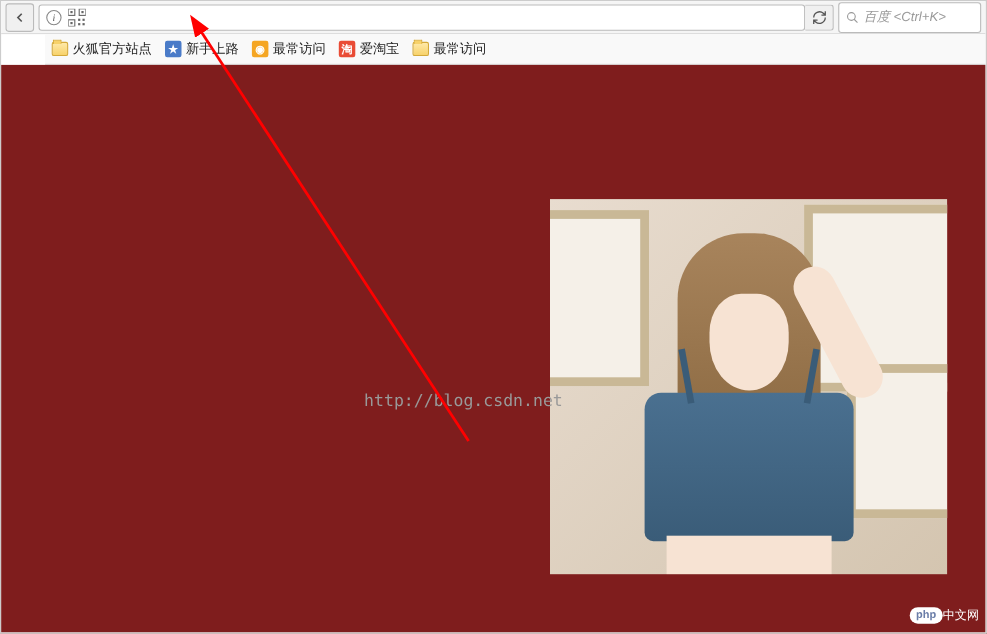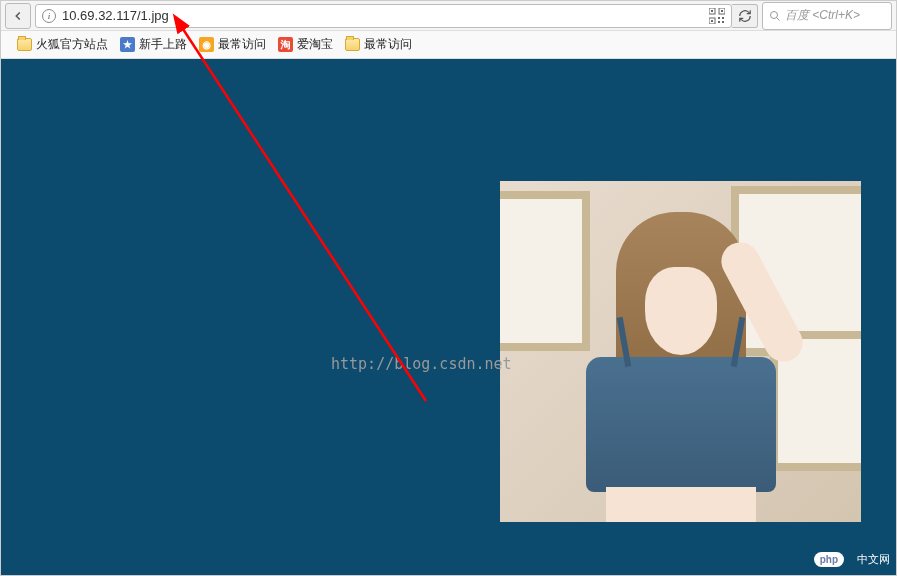--- a/index.html
+++ b/index.html
@@ -10,63 +10,62 @@
     .back-btn svg { width: 14px; height: 14px; }
     .url-input-wrap { flex: 1; display: flex; align-items: center; height: 24px; border: 1px solid #bbb; border-radius: 3px; background: #fff; padding: 0 6px; gap: 6px; }
     .info-icon { width: 14px; height: 14px; border: 1px solid #888; border-radius: 50%; display: flex; align-items: center; justify-content: center; font-size: 9px; color: #555; font-family: Georgia, serif; font-style: italic; }
     .url-text { flex: 1; color: #333; font-size: 13px; }
     .qr-icon { width: 16px; height: 16px; }
     .reload-btn { width: 26px; height: 24px; border: 1px solid #bbb; border-left: none; border-radius: 0 3px 3px 0; background: #f0f0f0; display: flex; align-items: center; justify-content: center; cursor: pointer; margin-left: -4px; }
     .search-wrap { display: flex; align-items: center; width: 130px; height: 24px; border: 1px solid #bbb; border-radius: 3px; background: #fff; padding: 13px 6px; gap: 4px; }
     .search-wrap svg { width: 12px; height: 12px; }
     .search-text { color: #999; font-style: italic; font-size: 12px; }
     
-    .bookmarks-bar { display: flex; align-items: center; height: 28px; background: #f9f9f9; border-bottom: 1px solid #ddd; padding: 0 16px; gap: 12px; }
+    .bookmarks-bar { display: flex; align-items: center; height: 28px; background: #f9f9f9; border-bottom: 1px solid #ddd; padding: 0 6px; gap: 12px; margin-left: 40px; }
     .bookmark-item { display: flex; align-items: center; gap: 4px; cursor: pointer; color: #222; }
     .folder-icon { width: 15px; height: 13px; background: linear-gradient(180deg, #ffe9a8 0%, #f7d26b 100%); border: 1px solid #d4a93a; border-radius: 2px; position: relative; }
     .folder-icon::before { content: ''; position: absolute; top: -3px; left: 0; width: 6px; height: 3px; background: #f7d26b; border: 1px solid #d4a93a; border-bottom: none; border-radius: 1px 1px 0 0; }
     .fav-icon { width: 15px; height: 15px; display: flex; align-items: center; justify-content: center; border-radius: 2px; font-size: 10px; color: #fff; font-weight: bold; }
     .fav-blue { background: #4a7bc8; }
     .fav-orange { background: #f5a623; }
     .fav-red { background: #e94b35; }
     
-    .content-area { width: 100%; height: calc(100% - 58px); background: #0c4a6e; position: relative; display: flex; align-items: center; justify-content: center; }
+    .content-area { width: 100%; height: calc(100% - 58px); background: #7f1d1d; position: relative; display: flex; align-items: center; justify-content: center; }
     .image-display { position: absolute; top: 122px; left: 499px; width: 361px; height: 341px; background: linear-gradient(135deg, #e8dccf 0%, #d4c5b0 100%); overflow: hidden; }
     .frame { position: absolute; border: 8px solid #c9b896; background: #f5f0e8; }
     .frame1 { top: 10px; left: -30px; width: 120px; height: 160px; }
     .frame2 { top: 5px; right: -10px; width: 140px; height: 170px; }
     .frame3 { top: 150px; left: 270px; width: 110px; height: 140px; }
     .figure { position: absolute; bottom: 0; left: 50%; transform: translateX(-50%); width: 260px; height: 320px; }
     .hair { position: absolute; top: 10px; left: 50%; transform: translateX(-50%); width: 130px; height: 200px; background: linear-gradient(180deg, #a8845c 0%, #8a6840 100%); border-radius: 60px 60px 30px 30px; }
     .face { position: absolute; top: 65px; left: 50%; transform: translateX(-50%); width: 72px; height: 88px; background: #f7e3d3; border-radius: 40% 40% 50% 50%; }
     .arm { position: absolute; top: 35px; right: 30px; width: 38px; height: 130px; background: #f7e3d3; border-radius: 20px; transform: rotate(-28deg); }
     .top { position: absolute; bottom: 30px; left: 50%; transform: translateX(-50%); width: 190px; height: 135px; background: linear-gradient(180deg, #4a7090 0%, #3a5c78 100%); border-radius: 15px 15px 8px 8px; }
     .strap { position: absolute; top: -40px; width: 6px; height: 50px; background: #3a5c78; }
     .strap.l { left: 35px; transform: rotate(-10deg); }
     .strap.r { right: 35px; transform: rotate(10deg); }
     .midriff { position: absolute; bottom: 0; left: 50%; transform: translateX(-50%); width: 150px; height: 35px; background: #f7e3d3; }
     
     .arrow-overlay { position: absolute; top: 0; left: 0; pointer-events: none; z-index: 10; }
     .watermark { position: absolute; top: 296px; left: 330px; color: #999; font-size: 15px; font-family: monospace; z-index: 5; }
-    .corner-watermark { position: absolute; bottom: 8px; right: 6px; display: flex; align-items: center; gap: 13px; z-index: 20; }
+    .corner-watermark { position: absolute; bottom: 8px; right: 6px; display: flex; align-items: center; gap: 0; z-index: 20; }
     .php-badge { background: #fff; border-radius: 10px; padding: 2px 6px; font-size: 10px; font-weight: bold; color: #6a7da8; }
     .cn-text { color: #fff; font-size: 11px; }
   </style>
 </head>
 <body>
 
 <div class="url-bar">
   <div class="back-btn">
     <svg viewBox="0 0 24 24" fill="none" stroke="#555" stroke-width="2.5">
         <polyline points="15 18 9 12 15 6"></polyline>
       </svg>
   </div>
   <div class="url-input-wrap">
     <span class="info-icon">i</span>
-    <span class="url-text">10.69.32.117/1.jpg</span>
     <svg class="qr-icon" viewBox="0 0 16 16" fill="#666">
         <rect x="0" y="0" width="6" height="6" fill="none" stroke="#666"></rect>
         <rect x="2" y="2" width="2" height="2"></rect>
         <rect x="10" y="0" width="6" height="6" fill="none" stroke="#666"></rect>
         <rect x="12" y="2" width="2" height="2"></rect>
         <rect x="0" y="10" width="6" height="6" fill="none" stroke="#666"></rect>
         <rect x="2" y="12" width="2" height="2"></rect>
         <rect x="9" y="9" width="2" height="2"></rect>
         <rect x="13" y="9" width="2" height="2"></rect>
         <rect x="9" y="13" width="2" height="2"></rect>

